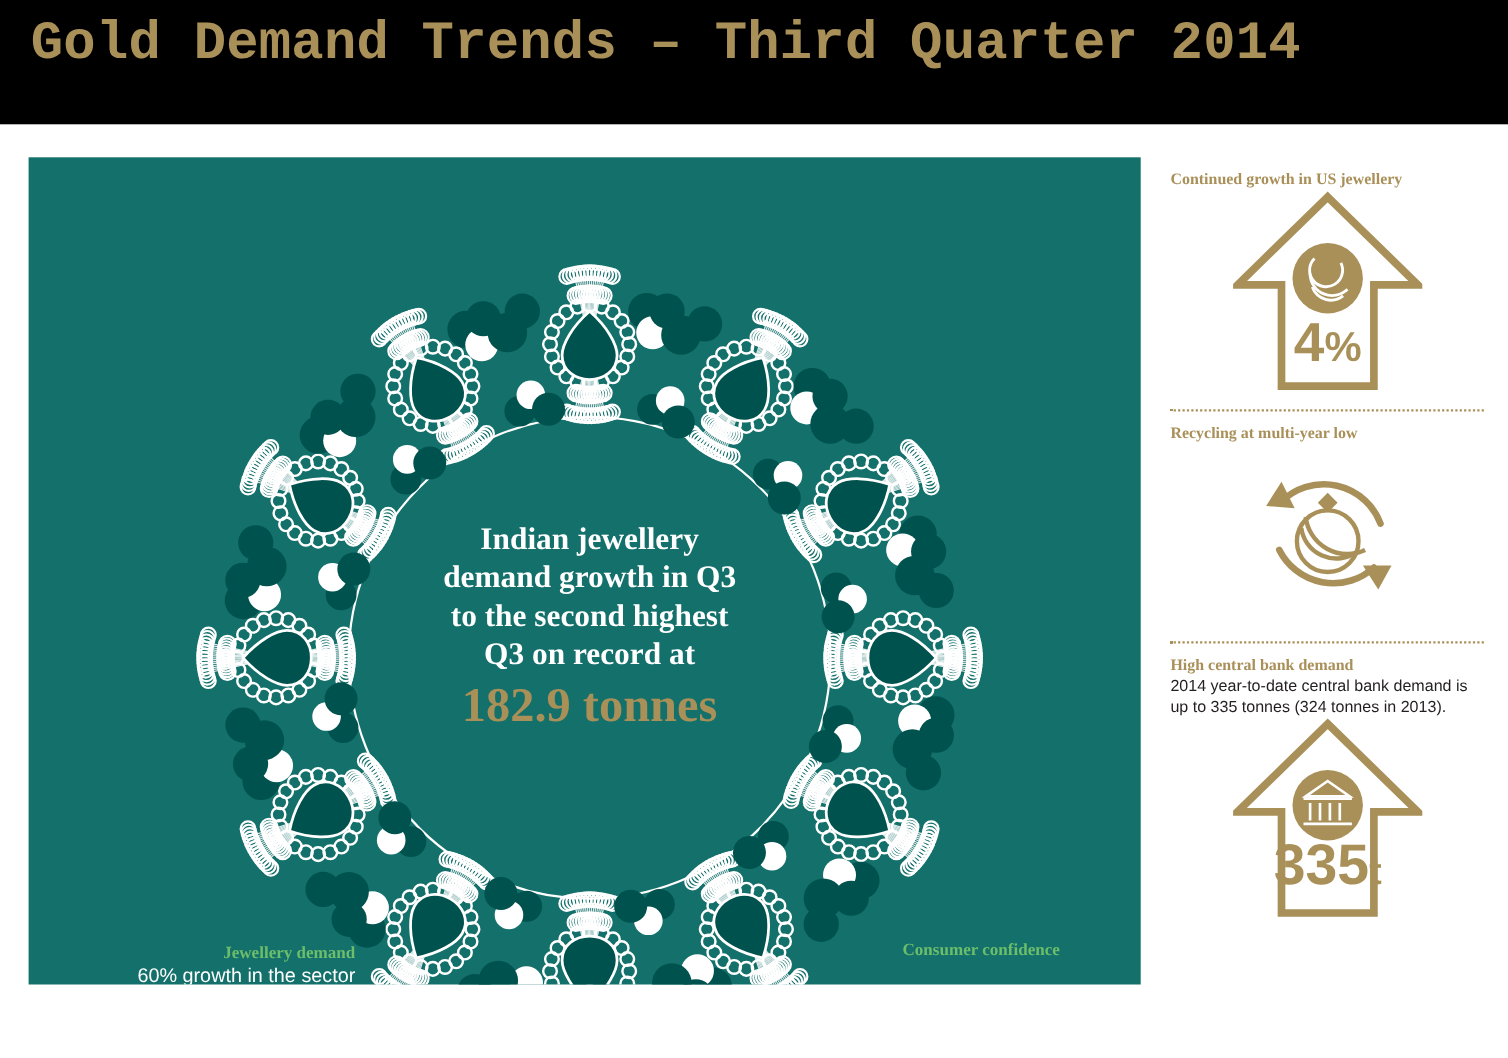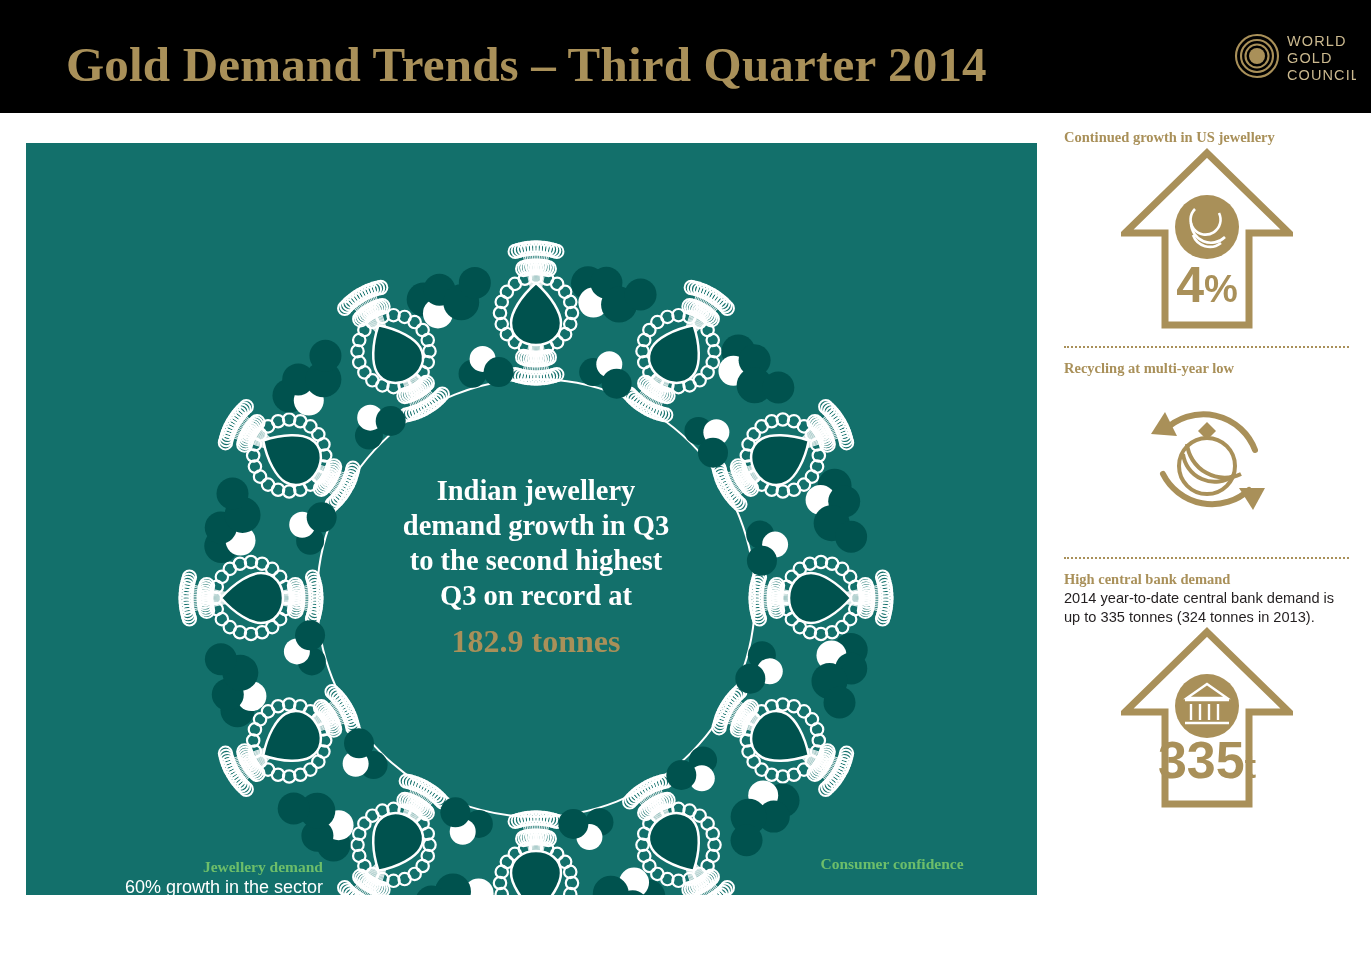--- a/index.html
+++ b/index.html
@@ -7,82 +7,69 @@
     width:1371px;height:962px;background:#ffffff;
     font-family:"Liberation Sans", sans-serif;
     overflow:hidden;position:relative;
   }
   
   .header{
     position:absolute;left:0;top:0;width:1371px;height:113px;
     background:#000000;
   }
   .header-title{
-    position:absolute;left:28px;top:36px;
-    font-family:Liberation Serif, serif;
+    position:absolute;left:28px;top:12px;
+    font-family:Liberation Mono, monospace;
     font-size:49px;font-weight:bold;color:#a99059;
-    letter-spacing:.2px;white-space:nowrap;margin-left:38px;
+    letter-spacing:.2px;white-space:nowrap;
   }
   .logo{position:absolute;left:1232px;top:26px;width:124px;height:60px;}
   .logo svg{display:block;}
   
   .panel{
     position:absolute;left:26px;top:143px;width:1011px;height:752px;
     background:#13706b;overflow:hidden;
   }
   .center-text{
     position:absolute;left:330px;top:330px;width:360px;
     text-align:center;
     font-family:"Liberation Serif", serif;
     font-weight:bold;color:#ffffff;font-size:28.5px;line-height:35px;
   }
   .center-text .big{
-    display:block;color:#a99059;font-size:32px;line-height:48px;padding-top:4px;
+    display:block;color:#a99059;font-size:44px;line-height:48px;padding-top:4px;
   }
   
   .callout{position:absolute;color:#ffffff;}
   .callout .ttl{
     font-family:"Liberation Serif", serif;
     font-weight:bold;color:#6dbe6a;font-size:15.5px;margin-bottom:2px;
   }
   .callout .body{font-size:18px;line-height:19.5px;}
   .callout-left{left:47px;top:715px;width:250px;text-align:right;}
   .callout-right{left:740px;top:712px;width:252px;text-align:center;}
   .icon-fire{position:absolute;left:830px;top:800px;width:165px;height:125px;}
   
-  .sidebar{position:absolute;left:1064px;top:128px;width:285px;height:805px;}
+  .sidebar{position:absolute;left:1064px;top:154px;width:285px;height:805px;}
   .sb-block{position:relative;}
   .sb-ttl{
     font-family:"Liberation Serif", serif;font-weight:bold;
     color:#a99059;font-size:14.5px;line-height:18px;margin:0 0 1px 0;
   }
   .sb-body{color:#231f20;font-size:14.6px;line-height:18.6px;margin:0;}
   .divider{
     border-top:2px dotted #a99059;margin:14px 0 11px 0;height:0;
   }
   .sb-graphic{display:flex;justify-content:center;align-items:flex-start;}
 </style>
 </head>
 <body>
 
 <div class="header">
   <div class="header-title">Gold Demand Trends – Third Quarter 2014</div>
-  <div class="logo">
-    <svg width="124" height="60" viewBox="0 0 124 60">
-      <g fill="none" stroke="#a99059" stroke-width="2.1">
-        <circle cx="25" cy="30" r="21"></circle>
-        <circle cx="25" cy="30" r="16"></circle>
-        <circle cx="25" cy="30" r="11.5"></circle>
-      </g>
-      <circle cx="25" cy="30" r="8" fill="#a99059"></circle>
-      <text x="55" y="20" font-family="Liberation Sans, sans-serif" font-size="14.5" letter-spacing="1.1" fill="#cbb98f">WORLD</text>
-      <text x="55" y="37" font-family="Liberation Sans, sans-serif" font-size="14.5" letter-spacing="1.1" fill="#cbb98f">GOLD</text>
-      <text x="55" y="54" font-family="Liberation Sans, sans-serif" font-size="14.5" letter-spacing="1.1" fill="#cbb98f">COUNCIL</text>
-    </svg>
-  </div>
 </div>
 
 <div class="panel">
 
   <svg id="necklace" width="1011" height="802" viewBox="0 0 1011 802" style="position:absolute;left:0;top:0;">
       <circle cx="510" cy="455" r="219" fill="none" stroke="#ffffff" stroke-width="2"></circle>
       <line x1="510.00" y1="170.00" x2="496.65" y2="109.45" stroke="#ffffff" stroke-width="1.1" opacity="0.85"></line>
       <line x1="510.00" y1="170.00" x2="522.49" y2="226.64" stroke="#ffffff" stroke-width="1.1" opacity="0.85"></line>
       <line x1="510.00" y1="170.00" x2="498.53" y2="109.07" stroke="#ffffff" stroke-width="1.1" opacity="0.85"></line>
       <line x1="510.00" y1="170.00" x2="520.73" y2="227.00" stroke="#ffffff" stroke-width="1.1" opacity="0.85"></line>

